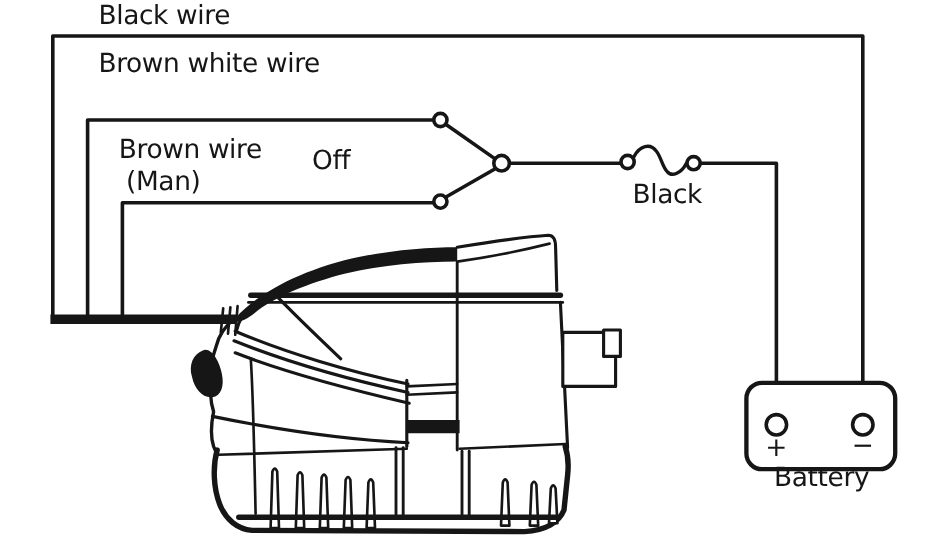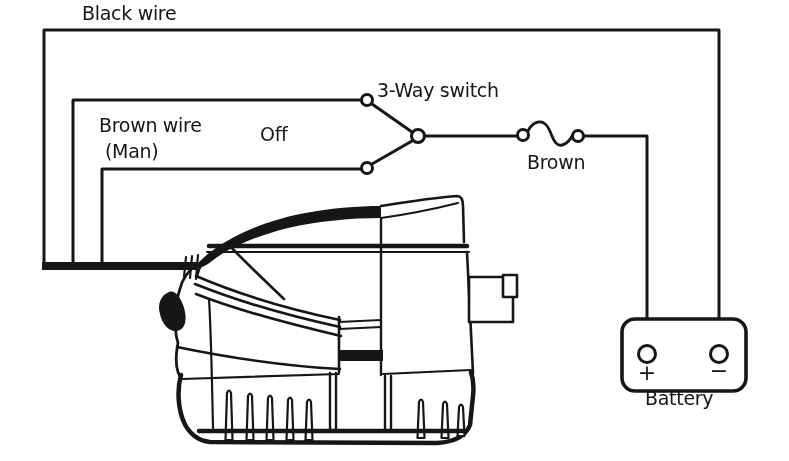--- a/index.html
+++ b/index.html
@@ -7,21 +7,21 @@
     position:relative;
     width:789px;height:461px;
     background:#ffffff;
     font-family:"DejaVu Sans", sans-serif;
     color:#161616;
     overflow:hidden;
   }
   .canvas svg{position:absolute;left:0;top:0;}
   .lbl{
     position:absolute;
-    font-size:19px;
+    font-size:22px;
     line-height:25px;
     white-space:nowrap;
     letter-spacing:-0.3px;
     color:#161616;
   }
 </style>
 </head>
 <body>
 
 <div class="canvas">
@@ -115,24 +115,24 @@
       <path d="M330,373 L330,429" stroke-width="2.4"></path>
       <path d="M336,373 L336,430" stroke-width="2.4"></path>
       <path d="M385,376 L385,431" stroke-width="2.4"></path>
       <path d="M391,376 L391,431" stroke-width="2.4"></path>
       <path d="M199,431 L463,431" stroke-width="4.5"></path>
     </g>
   </svg>
 
   <div class="lbl" style="left:82px;top:1px">Black wire</div>
 
+  <div class="lbl" style="left:82px;top:41px">Brown white wire</div>
 
   <div class="lbl" style="left:99px;top:113px">Brown wire</div>
   <div class="lbl" style="left:105px;top:139px">(Man)</div>
 
   <div class="lbl" style="left:260px;top:122px">Off</div>
 
-  <div class="lbl" style="left:377px;top:78px">3-Way switch</div>
 
-  <div class="lbl" style="left:527px;top:150px">Brown</div>
+  <div class="lbl" style="left:527px;top:150px">Black</div>
 
   <div class="lbl" style="left:645px;top:386px">Battery</div>
 </div>
 
 </body></html>

